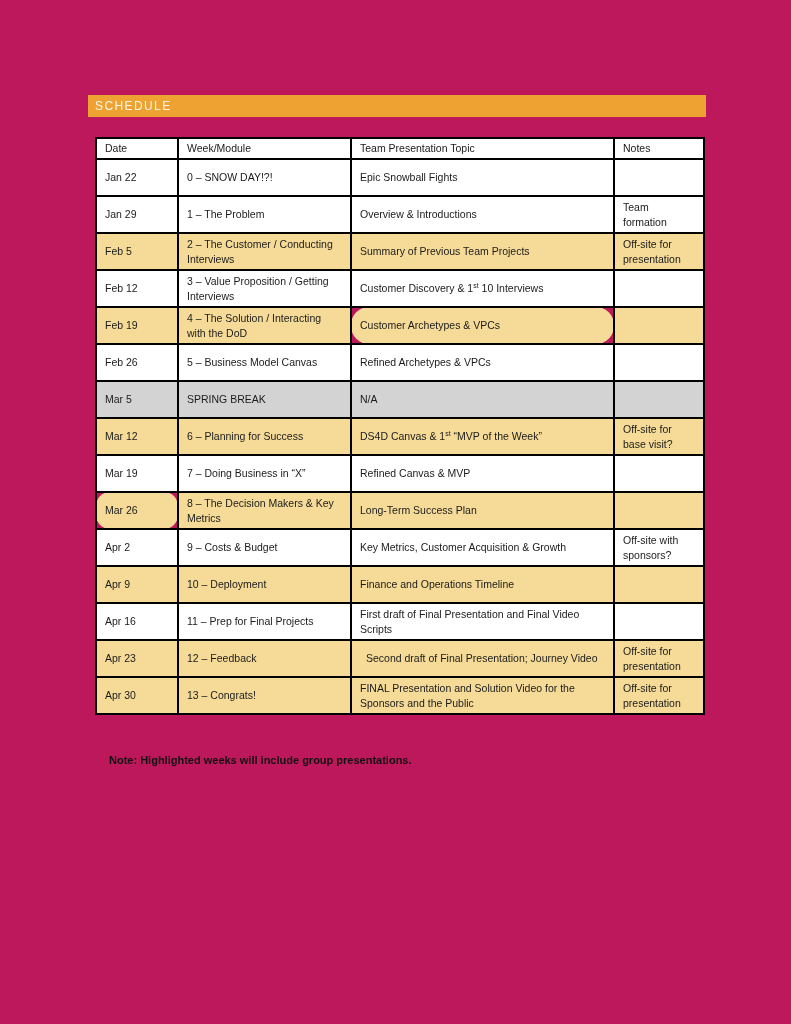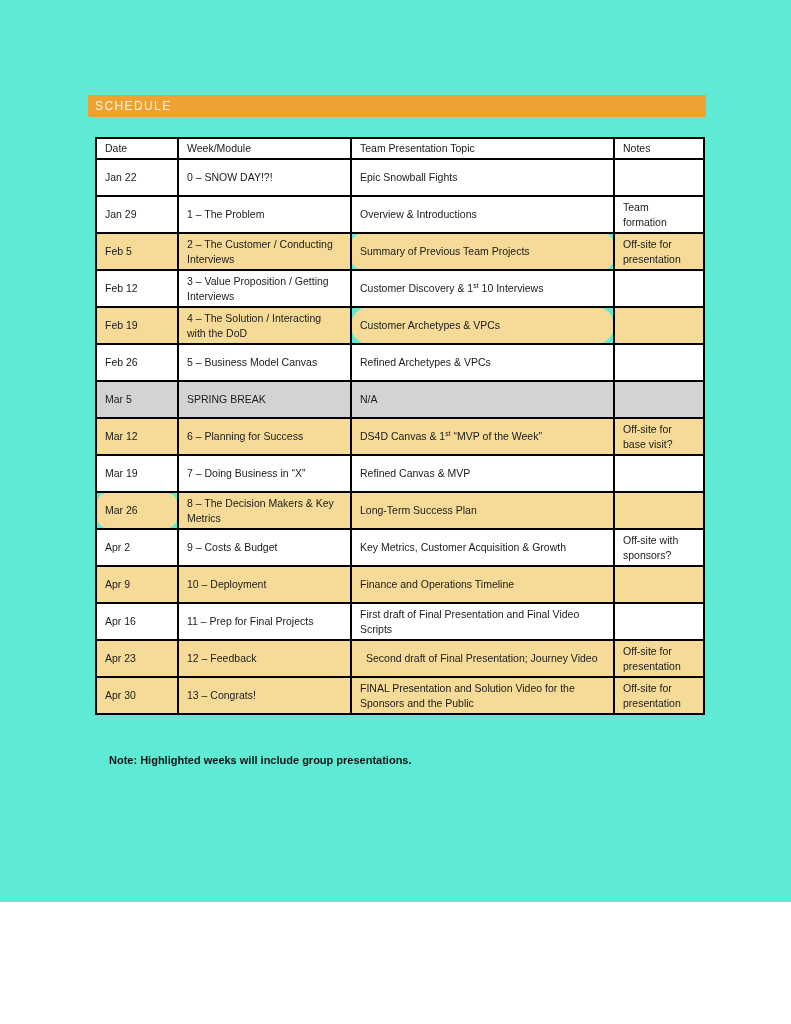--- a/index.html
+++ b/index.html
@@ -4,22 +4,22 @@
 <style>
   html, body {
     margin: 0;
     padding: 0;
     background: #ffffff;
     font-family: "Liberation Sans", sans-serif;
   }
   .page {
     position: relative;
     width: 791px;
-    height: 902px;
-    background: #5eead4;
+    height: 1024px;
+    background: #be185d;
     overflow: hidden;
   }
   .banner {
     position: absolute;
     left: 88px;
     top: 95px;
     width: 618px;
     height: 22px;
     display: flex;
     align-items: center;
@@ -113,21 +113,21 @@
   </tr>
         <tr>
     <td>Jan 29</td>
     <td>1 – The Problem</td>
     <td>Overview &amp; Introductions</td>
     <td>Team formation</td>
   </tr>
         <tr class="hl-gold">
     <td style="background: rgb(245, 219, 151);">Feb 5</td>
     <td style="background: rgb(245, 219, 151);">2 – The Customer / Conducting Interviews</td>
-    <td style="background: rgb(245, 219, 151); border-radius: 12px;">Summary of Previous Team Projects</td>
+    <td style="background: rgb(245, 219, 151);">Summary of Previous Team Projects</td>
     <td style="background: rgb(245, 219, 151);">Off-site for presentation</td>
   </tr>
         <tr>
     <td>Feb 12</td>
     <td>3 – Value Proposition / Getting Interviews</td>
     <td><span>Customer Discovery &amp; 1</span><sup>st</sup><span> 10 Interviews</span></td>
     <td></td>
   </tr>
         <tr class="hl-gold">
     <td style="background: rgb(245, 219, 151);">Feb 19</td>

